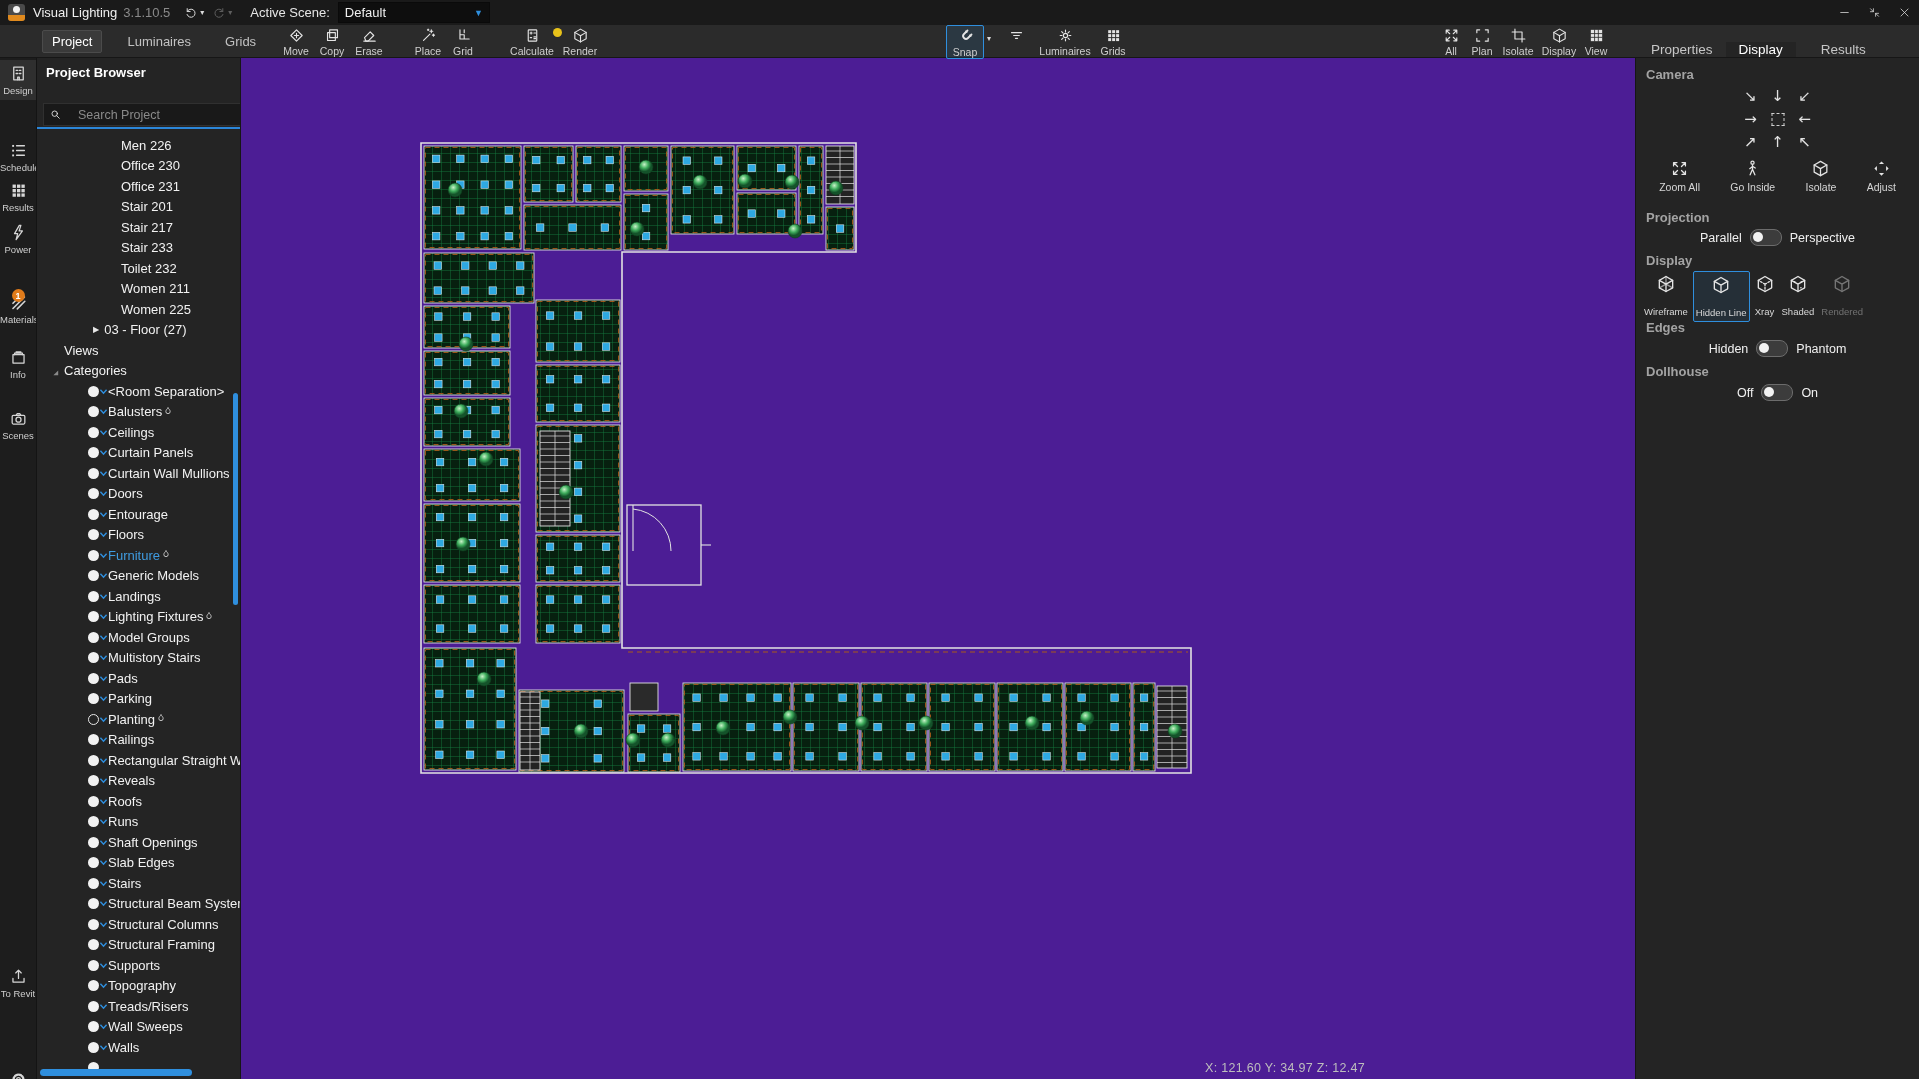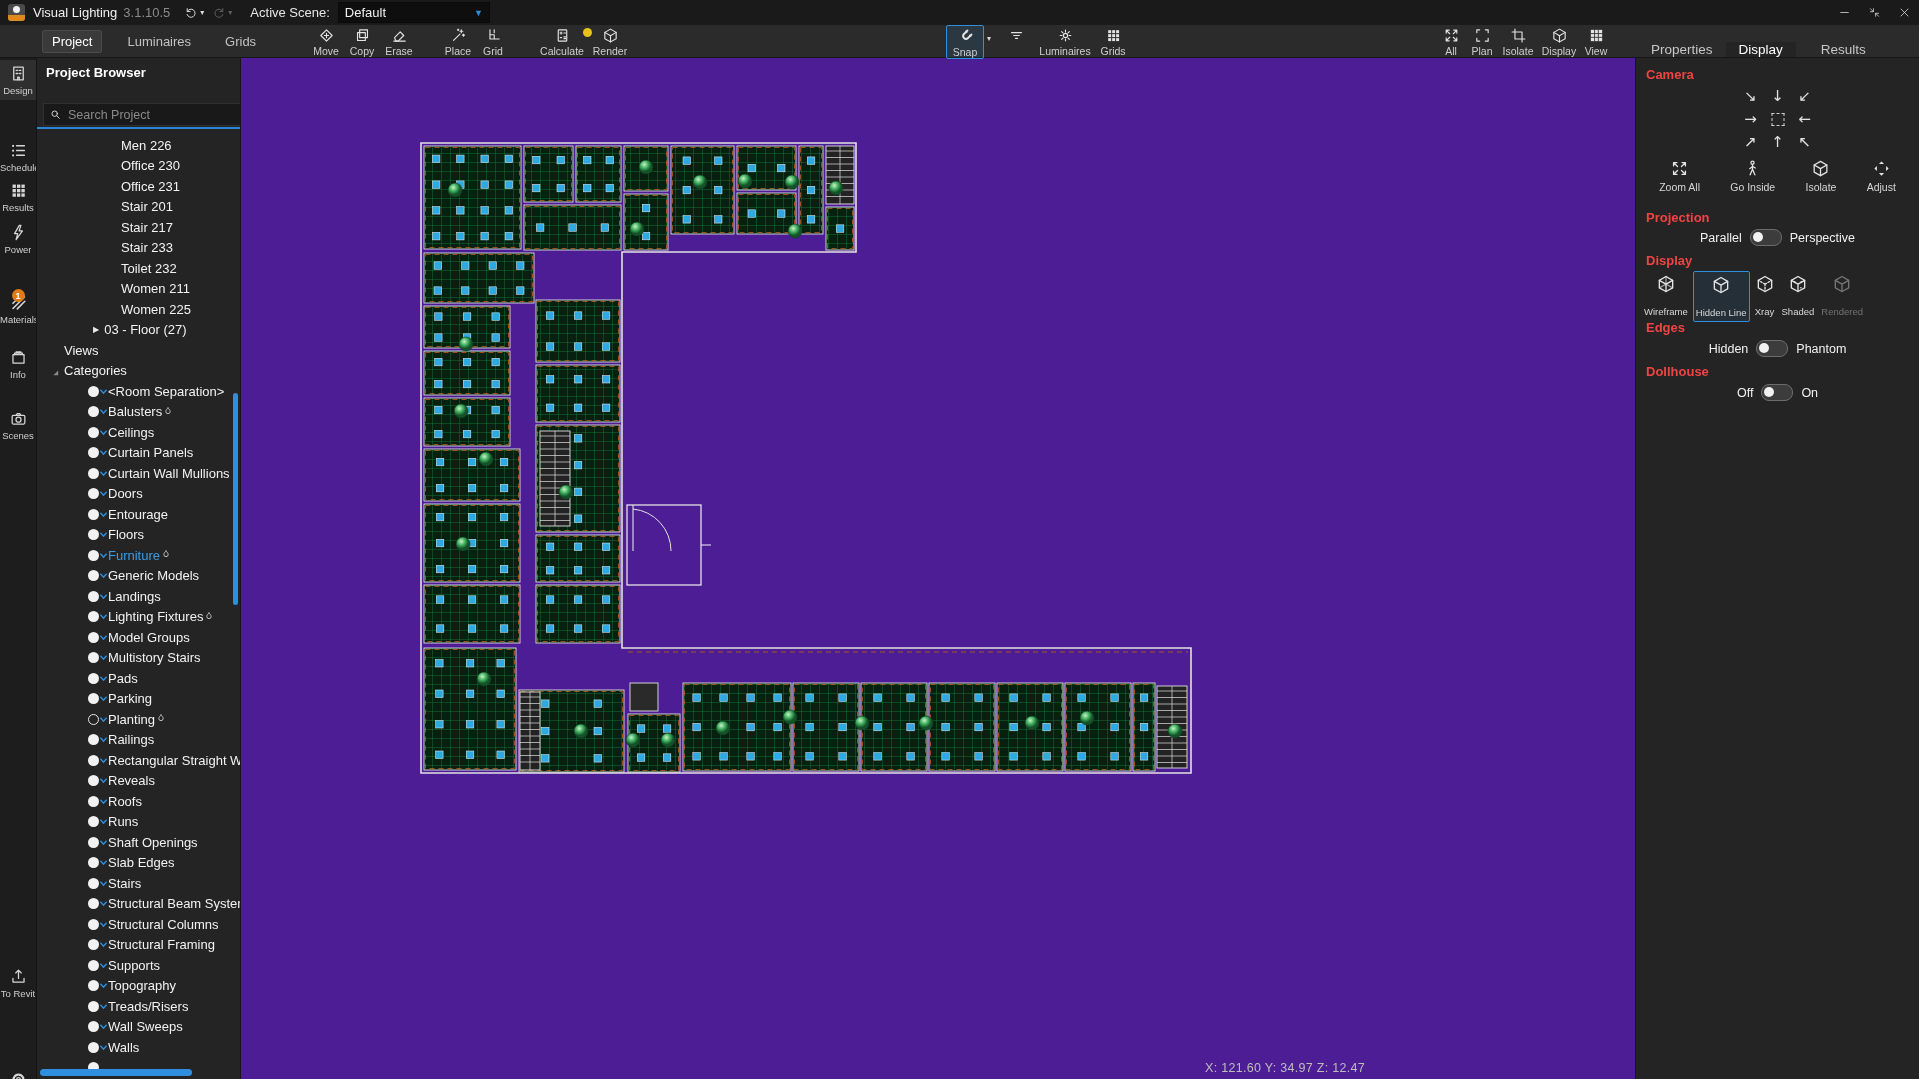--- a/index.html
+++ b/index.html
@@ -39,21 +39,21 @@
   
   .strip{position:absolute;top:25px;left:0;bottom:0;width:36px;background:#1d1d1d;border-right:1px solid #141414;z-index:3;margin-top:32px;}
   .stripitem{position:absolute;left:0;width:36px;display:flex;flex-direction:column;align-items:center;gap:2px;color:#d6d6d6;}
   .stripitem .slabel{font-size:9.5px;color:#cfcfcf;white-space:nowrap;max-width:36px;overflow:hidden;}
   .stripitem.active{background:#2f2f2f;padding:4px 0;}
   .badge{position:absolute;top:-4px;right:3px;width:13px;height:13px;border-radius:50%;background:#e07b1a;color:#fff;font-size:9px;font-weight:bold;display:flex;align-items:center;justify-content:center;}
   .iconwrap{position:relative;}
   
   .browser{position:absolute;top:57px;left:36px;width:204px;bottom:0;background:#242424;border-right:1px solid #161616;overflow:hidden;z-index:2;}
   .pbtitle{position:absolute;left:10px;top:8px;font-size:13px;font-weight:bold;color:#ffffff;}
-  .searchbox{position:absolute;left:7px;top:46px;width:188px;height:21px;background:#191919;border:1px solid #303030;display:flex;align-items:center;padding:0 5px;gap:4px;}
+  .searchbox{position:absolute;left:7px;top:46px;width:188px;height:21px;background:#191919;border:1px solid #303030;display:flex;align-items:center;padding:0 5px;gap:14px;}
   .searchbox input{background:transparent;border:none;outline:none;color:#d8d8d8;font-size:12.5px;width:150px;font-family:"Liberation Sans",sans-serif;}
   .searchbox input::placeholder{color:#8a8a8a;}
   .search-underline{position:absolute;left:0;top:70px;width:204px;height:2px;background:#2b86d9;}
   .plist{position:absolute;left:0;top:78px;width:204px;}
   .prow{height:20.5px;display:flex;align-items:center;font-size:13px;color:#f2f2f2;white-space:nowrap;overflow:hidden;}
   .prow.room{padding-left:85px;}
   .prow.floor{padding-left:57px;gap:5px;}
   .prow.toplevel{padding-left:28px;position:relative;}
   .cattri{position:absolute;left:15px;top:7px;}
   .flotri{font-size:8px;color:#e8e8e8;}
@@ -61,21 +61,21 @@
   .catcircle{width:11px;height:11px;border-radius:50%;background:#f2f2f2;flex:0 0 auto;}
   .catcircle.un{background:transparent;border:1.5px solid #e8e8e8;box-sizing:border-box;}
   .catlabel.hl{color:#3f9be0;}
   .vscroll{position:absolute;right:2px;top:336px;width:5px;height:212px;background:#2f8fde;border-radius:3px;}
   .hscroll{position:absolute;left:4px;bottom:3px;width:152px;height:7px;background:#2f8fde;border-radius:4px;}
   
   .canvas{position:absolute;top:57px;left:240px;width:1395px;bottom:0;background:#4c1d95;z-index:1;text-align:right;}
   .coords{position:absolute;left:965px;top:1004px;font-size:12.5px;color:#bdbdbd;letter-spacing:.3px;}
   
   .rpanel{position:absolute;top:57px;left:1635px;right:0;bottom:0;background:#242424;border-left:1px solid #161616;z-index:2;}
-  .rphead{position:absolute;left:10px;font-size:13px;font-weight:bold;color:#ef4444;}
+  .rphead{position:absolute;left:10px;font-size:13px;font-weight:bold;color:#a3a3a3;}
   .campad{position:absolute;left:50%;transform:translateX(-50%);top:28px;display:grid;grid-template-columns:repeat(3,27px);grid-auto-rows:23px;justify-items:center;align-items:center;}
   .padcell{font-family:"DejaVu Sans",sans-serif;font-size:15px;color:#e2e2e2;line-height:1;}
   .padcenter{width:11px;height:11px;border:1px dashed #cfcfcf;}
   .camactions{position:absolute;left:0;right:0;top:102px;display:flex;justify-content:space-around;padding:0 8px;}
   .camact{display:flex;flex-direction:column;align-items:center;gap:3px;color:#e4e4e4;}
   .camact .tlabel{font-size:10.5px;color:#d6d6d6;white-space:nowrap;}
   .togglerow{position:absolute;left:0;right:0;display:flex;align-items:center;justify-content:center;gap:8px;font-size:12.5px;color:#f0f0f0;}
   .pill{width:30px;height:15px;border-radius:8px;background:#3c3c3c;border:1px solid #6c6c6c;position:relative;flex:0 0 auto;}
   .knob{position:absolute;top:1.5px;width:10px;height:10px;border-radius:50%;background:#f2f2f2;}
   .knob.left{left:2px;}
@@ -136,21 +136,21 @@
       </div>
     </div>
 </div>
 
 <div class="ribbon">
   <div class="rtabs" id="rtabs">
       <div class="rtab active">Project</div>
       <div class="rtab">Luminaires</div>
       <div class="rtab">Grids</div>
     </div>
-  <div class="tgroup" id="tools-left" style="left:308px">
+  <div class="tgroup" id="tools-left" style="left:278px">
       <div class="tool" style="width: 36px;">
         <span class="iconwrap">
           <svg viewBox="0 0 24 24" width="17" height="17" fill="none" stroke="currentColor" stroke-width="1.6" stroke-linecap="round" stroke-linejoin="round">
             <path d="M12 4l8 8-8 8-8-8z"></path>
             <path d="M12 9v6M9 12h6"></path>
           </svg>
         </span>
         <div class="tlabel">Move</div>
       </div>
       <div class="tool" style="width: 36px;">

